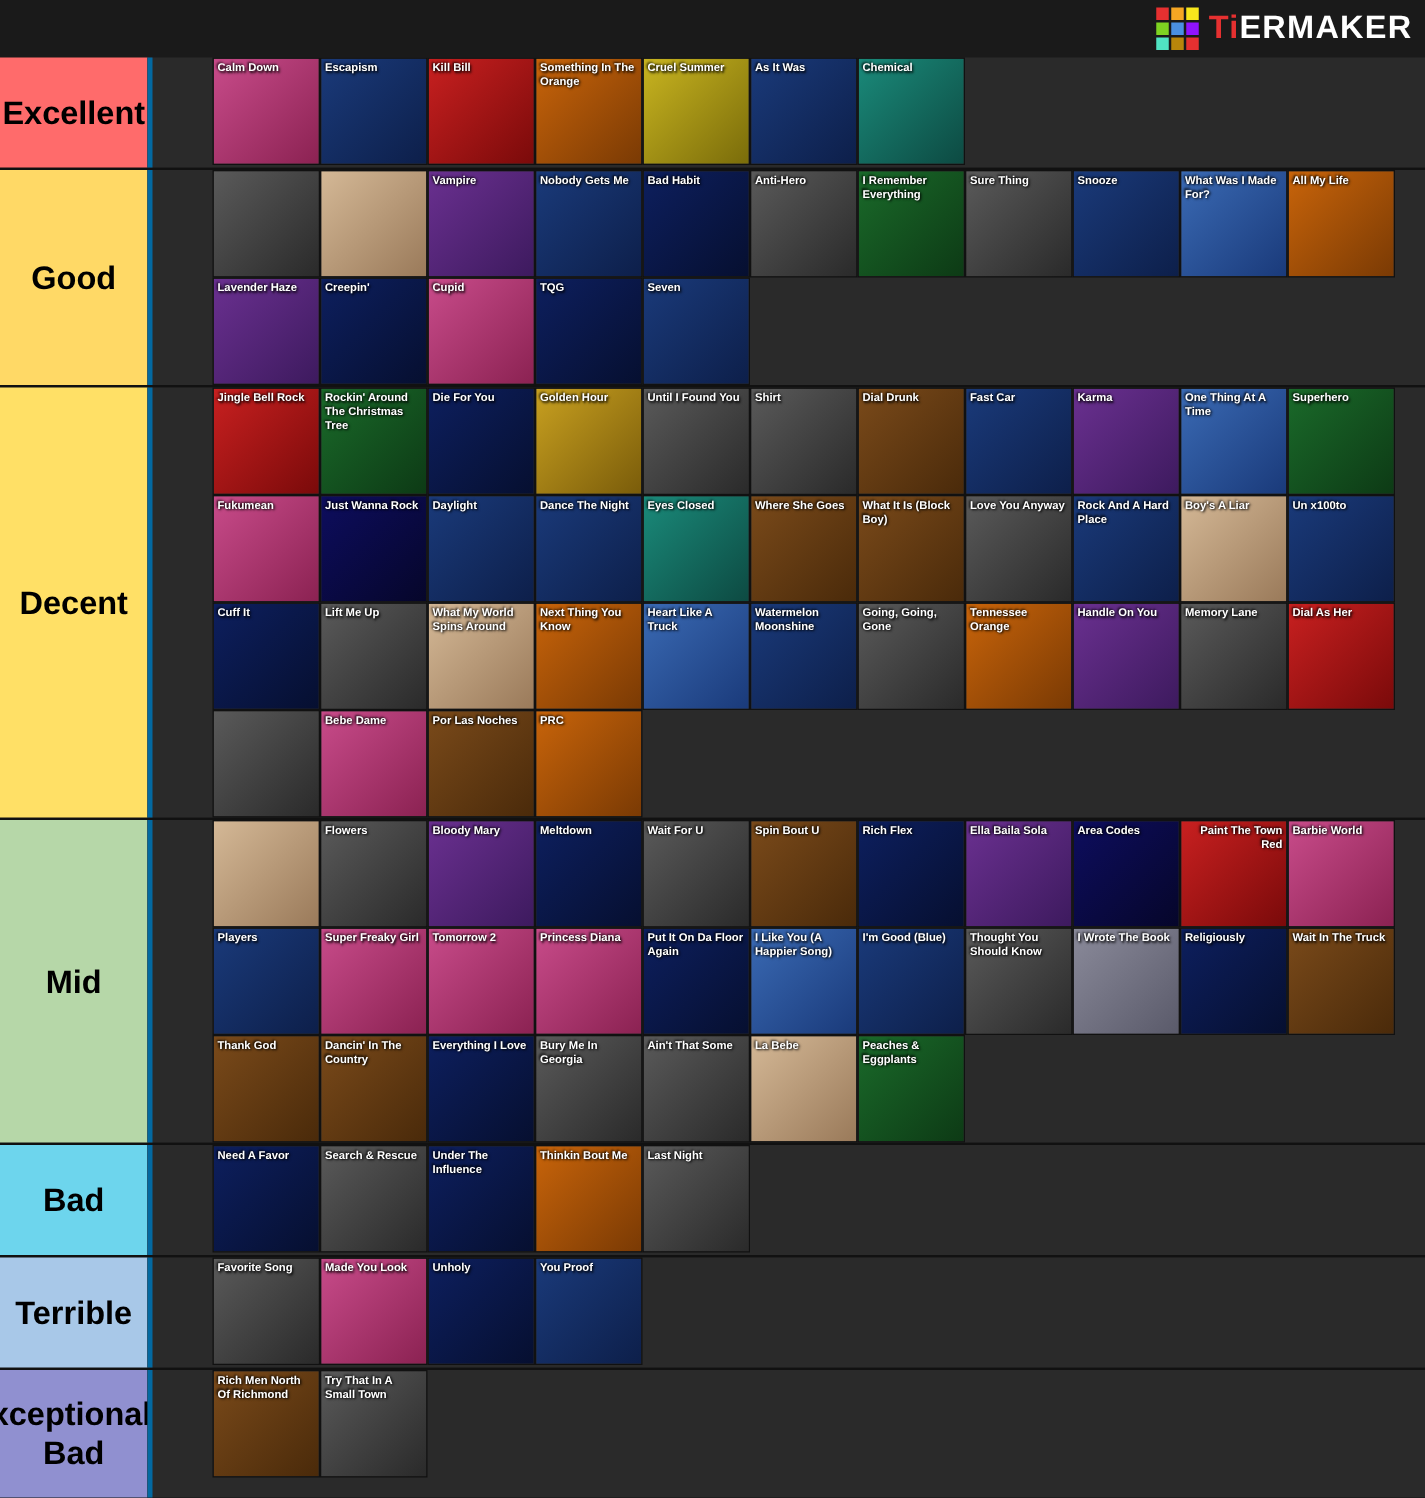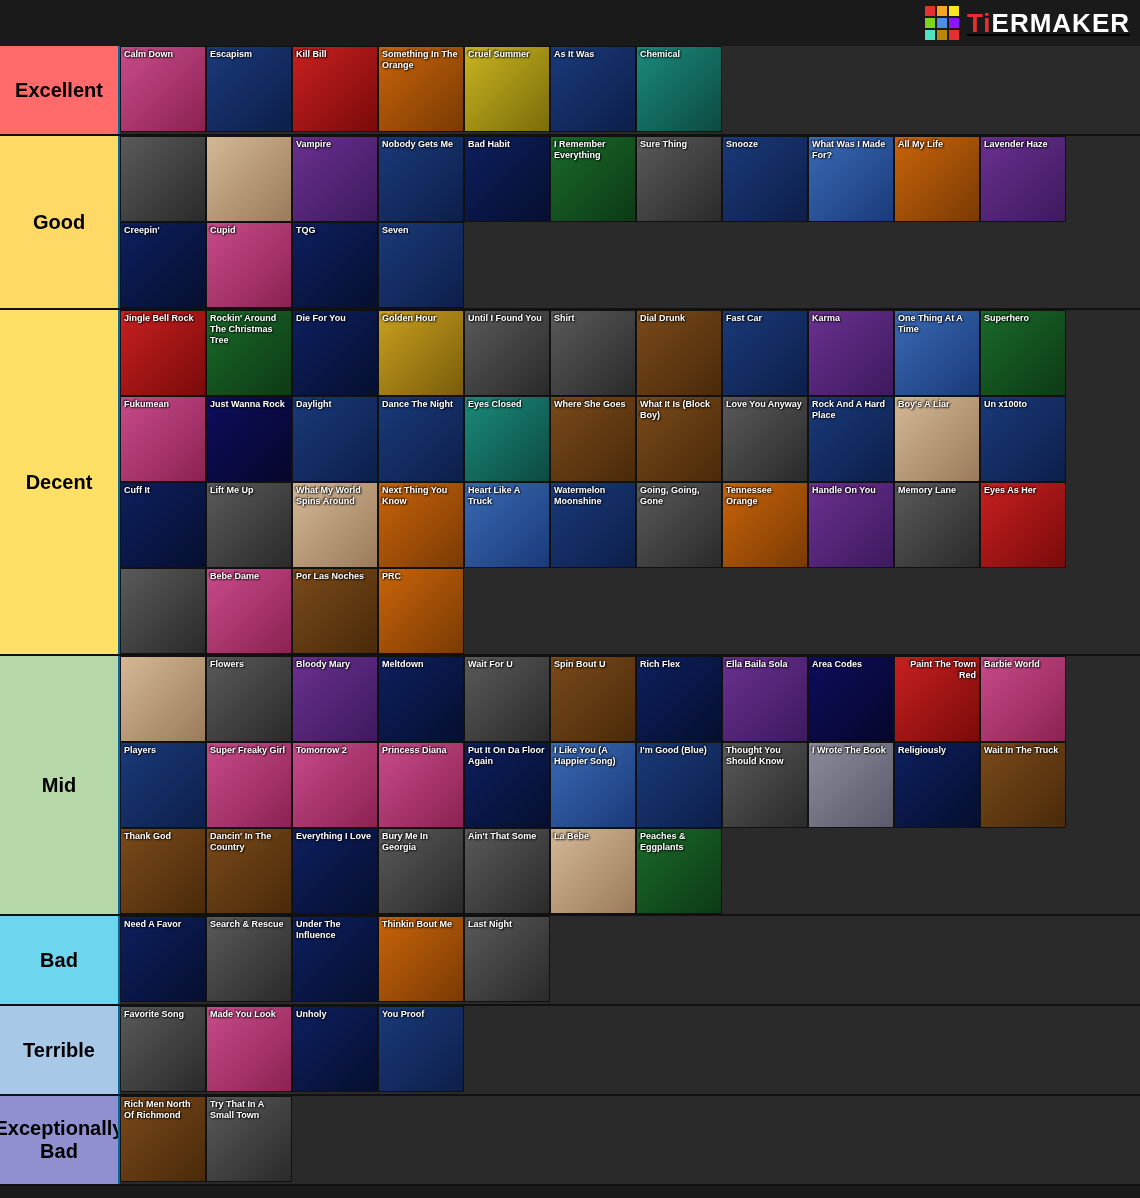--- a/index.html
+++ b/index.html
@@ -12,33 +12,34 @@
       display: flex;
       width: 100%;
       border-bottom: 2px solid #111;
     }
     .tier-label {
       width: 118px;
       min-width: 118px;
       display: flex;
       align-items: center;
       justify-content: center;
-      font-size: 20px;
+      font-size: 26px;
       font-weight: bold;
       color: #000;
       text-align: center;
       padding: 20px;
     }
     .tier-content {
       flex: 1;
       display: flex;
       flex-wrap: wrap;
       background: #2a2a2a;
-      border-left: 2px solid #0369a1;
+      border-left: 4px solid #0369a1;
       min-height: 88px;
+      padding-left: 48px;
     }
     .song-card {
       width: 86px;
       height: 86px;
       position: relative;
       overflow: hidden;
       border: 1px solid #111;
       flex-shrink: 0;
     }
     .song-card-bg {
@@ -76,23 +77,22 @@
 
     .header-row {
       display: flex;
       justify-content: flex-end;
       align-items: center;
       background: #1a1a1a;
       padding: 6px 10px;
     }
     .tiermaker-logo {
       display: flex;
-      align-items: center;
+      align-items: flex-start;
       gap: 8px;
-      text-decoration: underline;
     }
     .logo-grid {
       display: grid;
       grid-template-columns: repeat(3,10px);
       grid-template-rows: repeat(3,10px);
       gap: 2px;
     }
     .logo-cell {
       width: 10px;
       height: 10px;
@@ -168,20 +168,23 @@
         <div class="song-card">
           <div class="song-card-bg c-purple">Vampire</div>
         </div>
         <div class="song-card">
           <div class="song-card-bg c-blue">Nobody Gets Me</div>
         </div>
         <div class="song-card">
           <div class="song-card-bg c-darkblue">Bad Habit</div>
         </div>
         <div class="song-card">
+          <div class="song-card-bg c-gray">Anti-Hero</div>
+        </div>
+        <div class="song-card">
           <div class="song-card-bg c-green">I Remember Everything</div>
         </div>
         <div class="song-card">
           <div class="song-card-bg c-gray">Sure Thing</div>
         </div>
         <div class="song-card">
           <div class="song-card-bg c-blue">Snooze</div>
         </div>
         <div class="song-card">
           <div class="song-card-bg c-lightblue">What Was I Made For?</div>
@@ -299,21 +302,21 @@
         <div class="song-card">
           <div class="song-card-bg c-orange">Tennessee Orange</div>
         </div>
         <div class="song-card">
           <div class="song-card-bg c-purple">Handle On You</div>
         </div>
         <div class="song-card">
           <div class="song-card-bg c-gray">Memory Lane</div>
         </div>
         <div class="song-card">
-          <div class="song-card-bg c-red">Eyes As Her</div>
+          <div class="song-card-bg c-red">Dial As Her</div>
         </div>
         <div class="song-card">
           <div class="song-card-bg c-gray"></div>
         </div>
         <div class="song-card">
           <div class="song-card-bg c-pink">Bebe Dame</div>
         </div>
         <div class="song-card">
           <div class="song-card-bg c-brown">Por Las Noches</div>
         </div>

